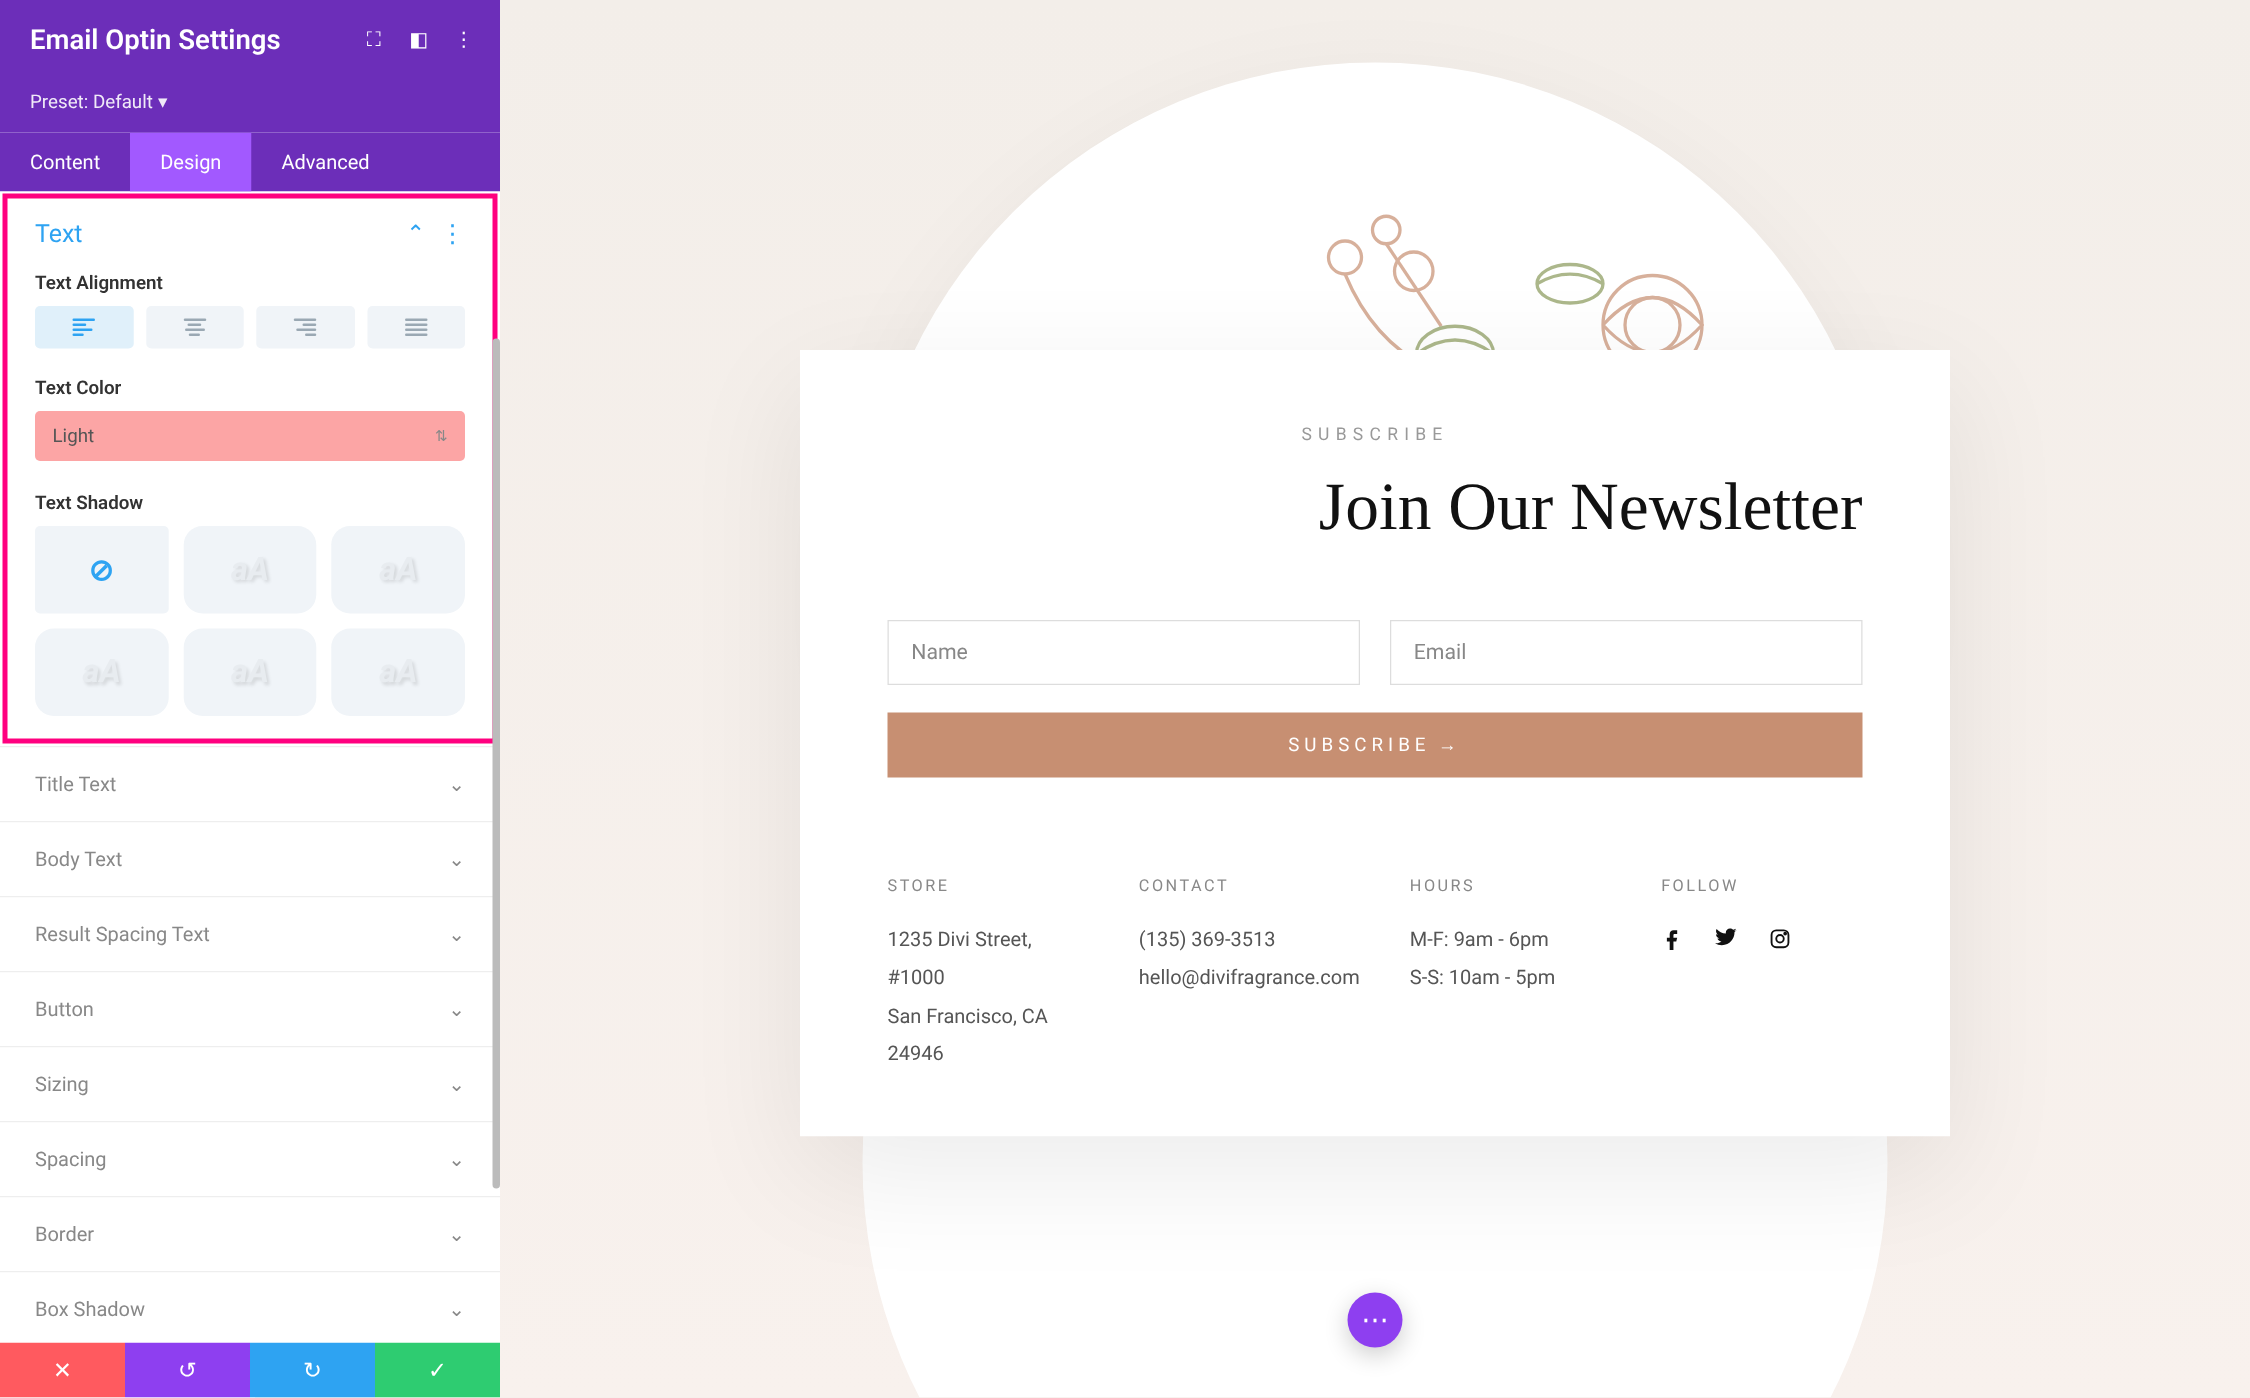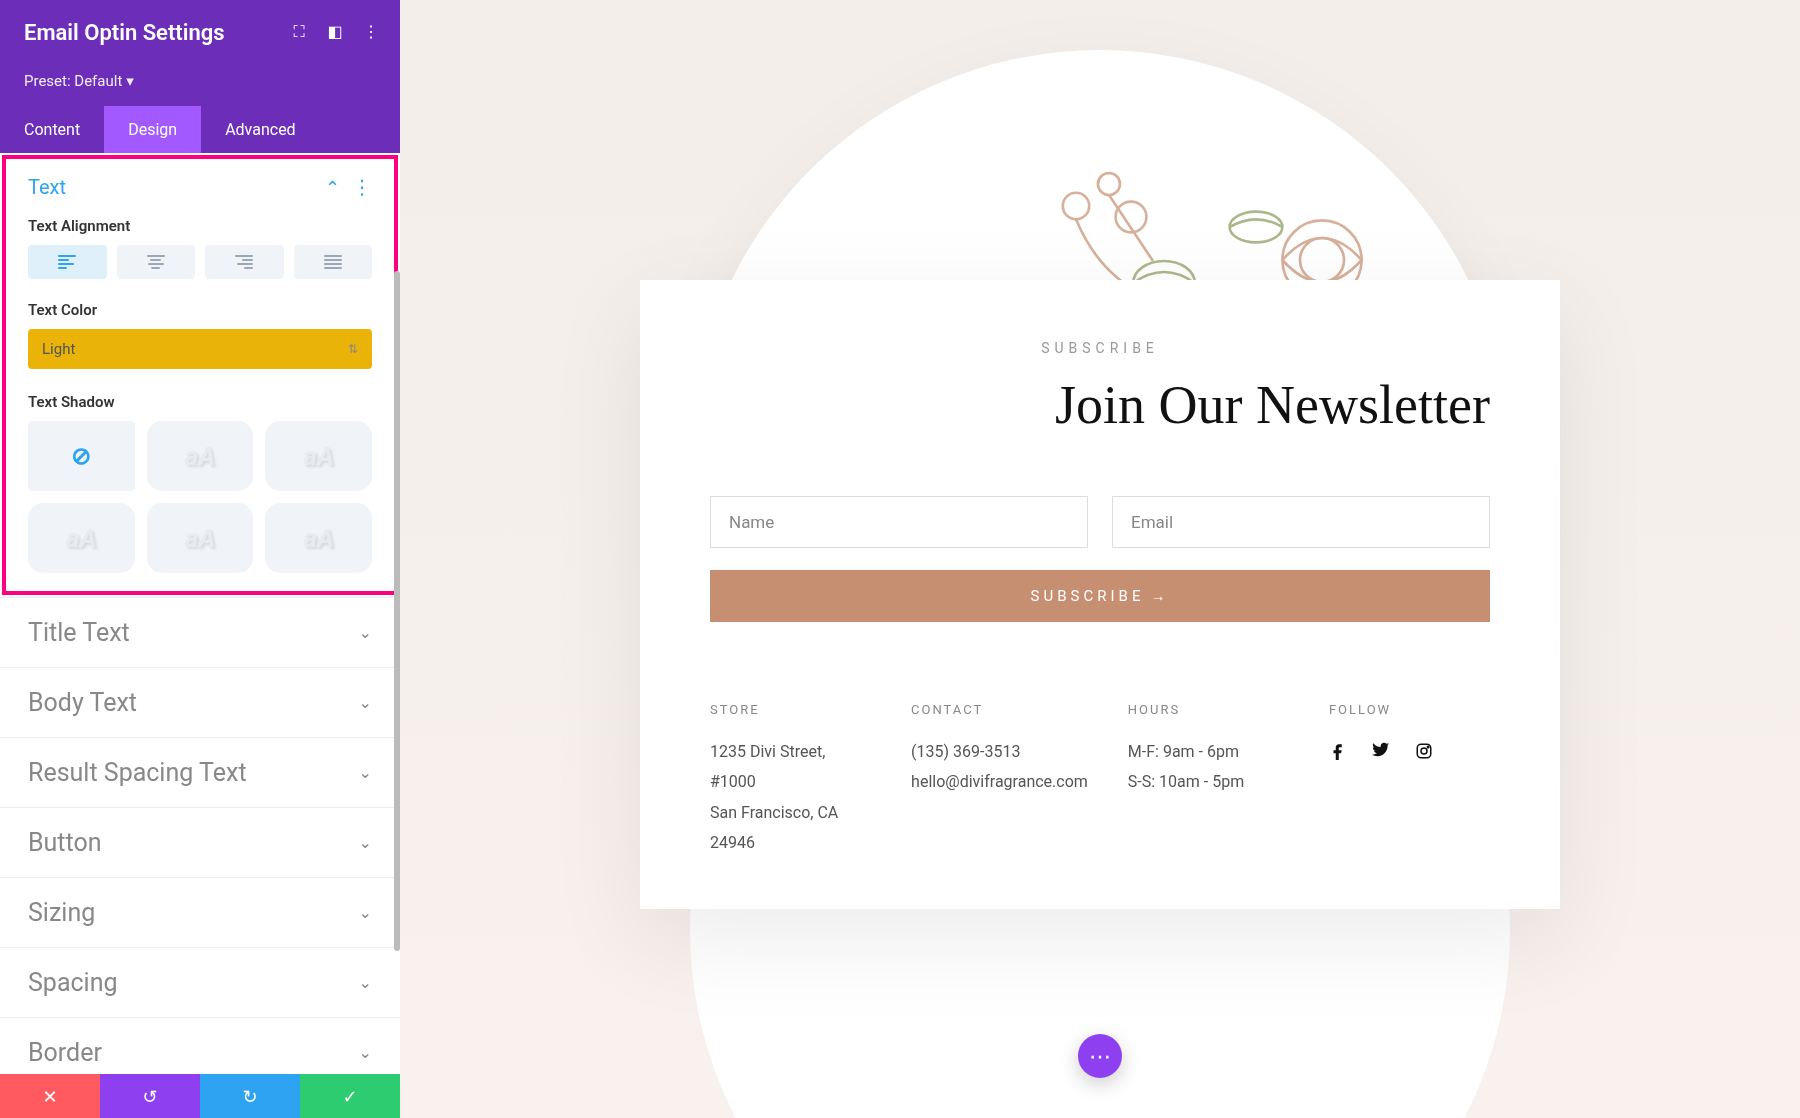--- a/index.html
+++ b/index.html
@@ -27,30 +27,30 @@
 
 .field-label { font-size: 15px; color: #333; font-weight: 600; margin-bottom: 10px; }
 .align-row { display: flex; gap: 10px; margin-bottom: 22px; }
 .align-btn { flex: 1; height: 34px; background: #f0f4f8; border-radius: 4px; display: flex; align-items: center; justify-content: center; cursor: pointer; }
 .align-btn.selected { background: #e0f0fa; }
 .align-icon { width: 18px; height: 14px; display: flex; flex-direction: column; gap: 2px; }
 .align-icon span { height: 2px; background: #9aa8b3; border-radius: 1px; }
 .align-btn.selected .align-icon span { background: #2ea3f2; }
 
 .select-wrap { position: relative; margin-bottom: 24px; }
-.select { width: 100%; height: 40px; background: #eab308; border: none; border-radius: 4px; padding: 0 14px; font-size: 15px; color: #555; appearance: none; cursor: pointer; }
+.select { width: 100%; height: 40px; background: #fca5a5; border: none; border-radius: 4px; padding: 0 14px; font-size: 15px; color: #555; appearance: none; cursor: pointer; }
 .select-caret { position: absolute; right: 14px; top: 50%; transform: translateY(-50%); color: #888; font-size: 12px; pointer-events: none; }
 
 .shadow-grid { display: grid; grid-template-columns: repeat(3, 1fr); gap: 12px; }
 .shadow-opt { height: 70px; background: #f0f4f8; border-radius: 4px; display: flex; align-items: center; justify-content: center; cursor: pointer; color: #d0d6dd; font-weight: 700; font-size: 26px; font-style: italic; }
 .shadow-opt.none { color: #2ea3f2; font-size: 24px; font-style: normal; }
 .sh-aA { text-shadow: 2px 2px 3px rgba(0,0,0,0.12); color: #e8ecf0; border-radius: 15px; }
 
 .accordion-item { border-top: 1px solid #eee; padding: 20px 28px; display: flex; align-items: center; justify-content: space-between; cursor: pointer; }
-.accordion-label { font-size: 25px; color: #888; }
+.accordion-label { font-size: 16px; color: #888; }
 .accordion-chev { color: #888; font-size: 16px; }
 
 .bottom-bar { display: flex; height: 44px; position: absolute; bottom: 0; left: 0; right: 0; }
 .bottom-btn { flex: 1; display: flex; align-items: center; justify-content: center; color: #fff; cursor: pointer; font-size: 18px; }
 .btn-close-red { background: #ff5a5f; }
 .btn-undo { background: #8e3ff0; }
 .btn-redo { background: #2ea3f2; }
 .btn-check { background: #2ecc71; }
 
 .canvas { flex: 1; height: 100%; position: relative; background: linear-gradient(180deg, #f3eee9 0%, #f8f1ed 100%); overflow: hidden; }

